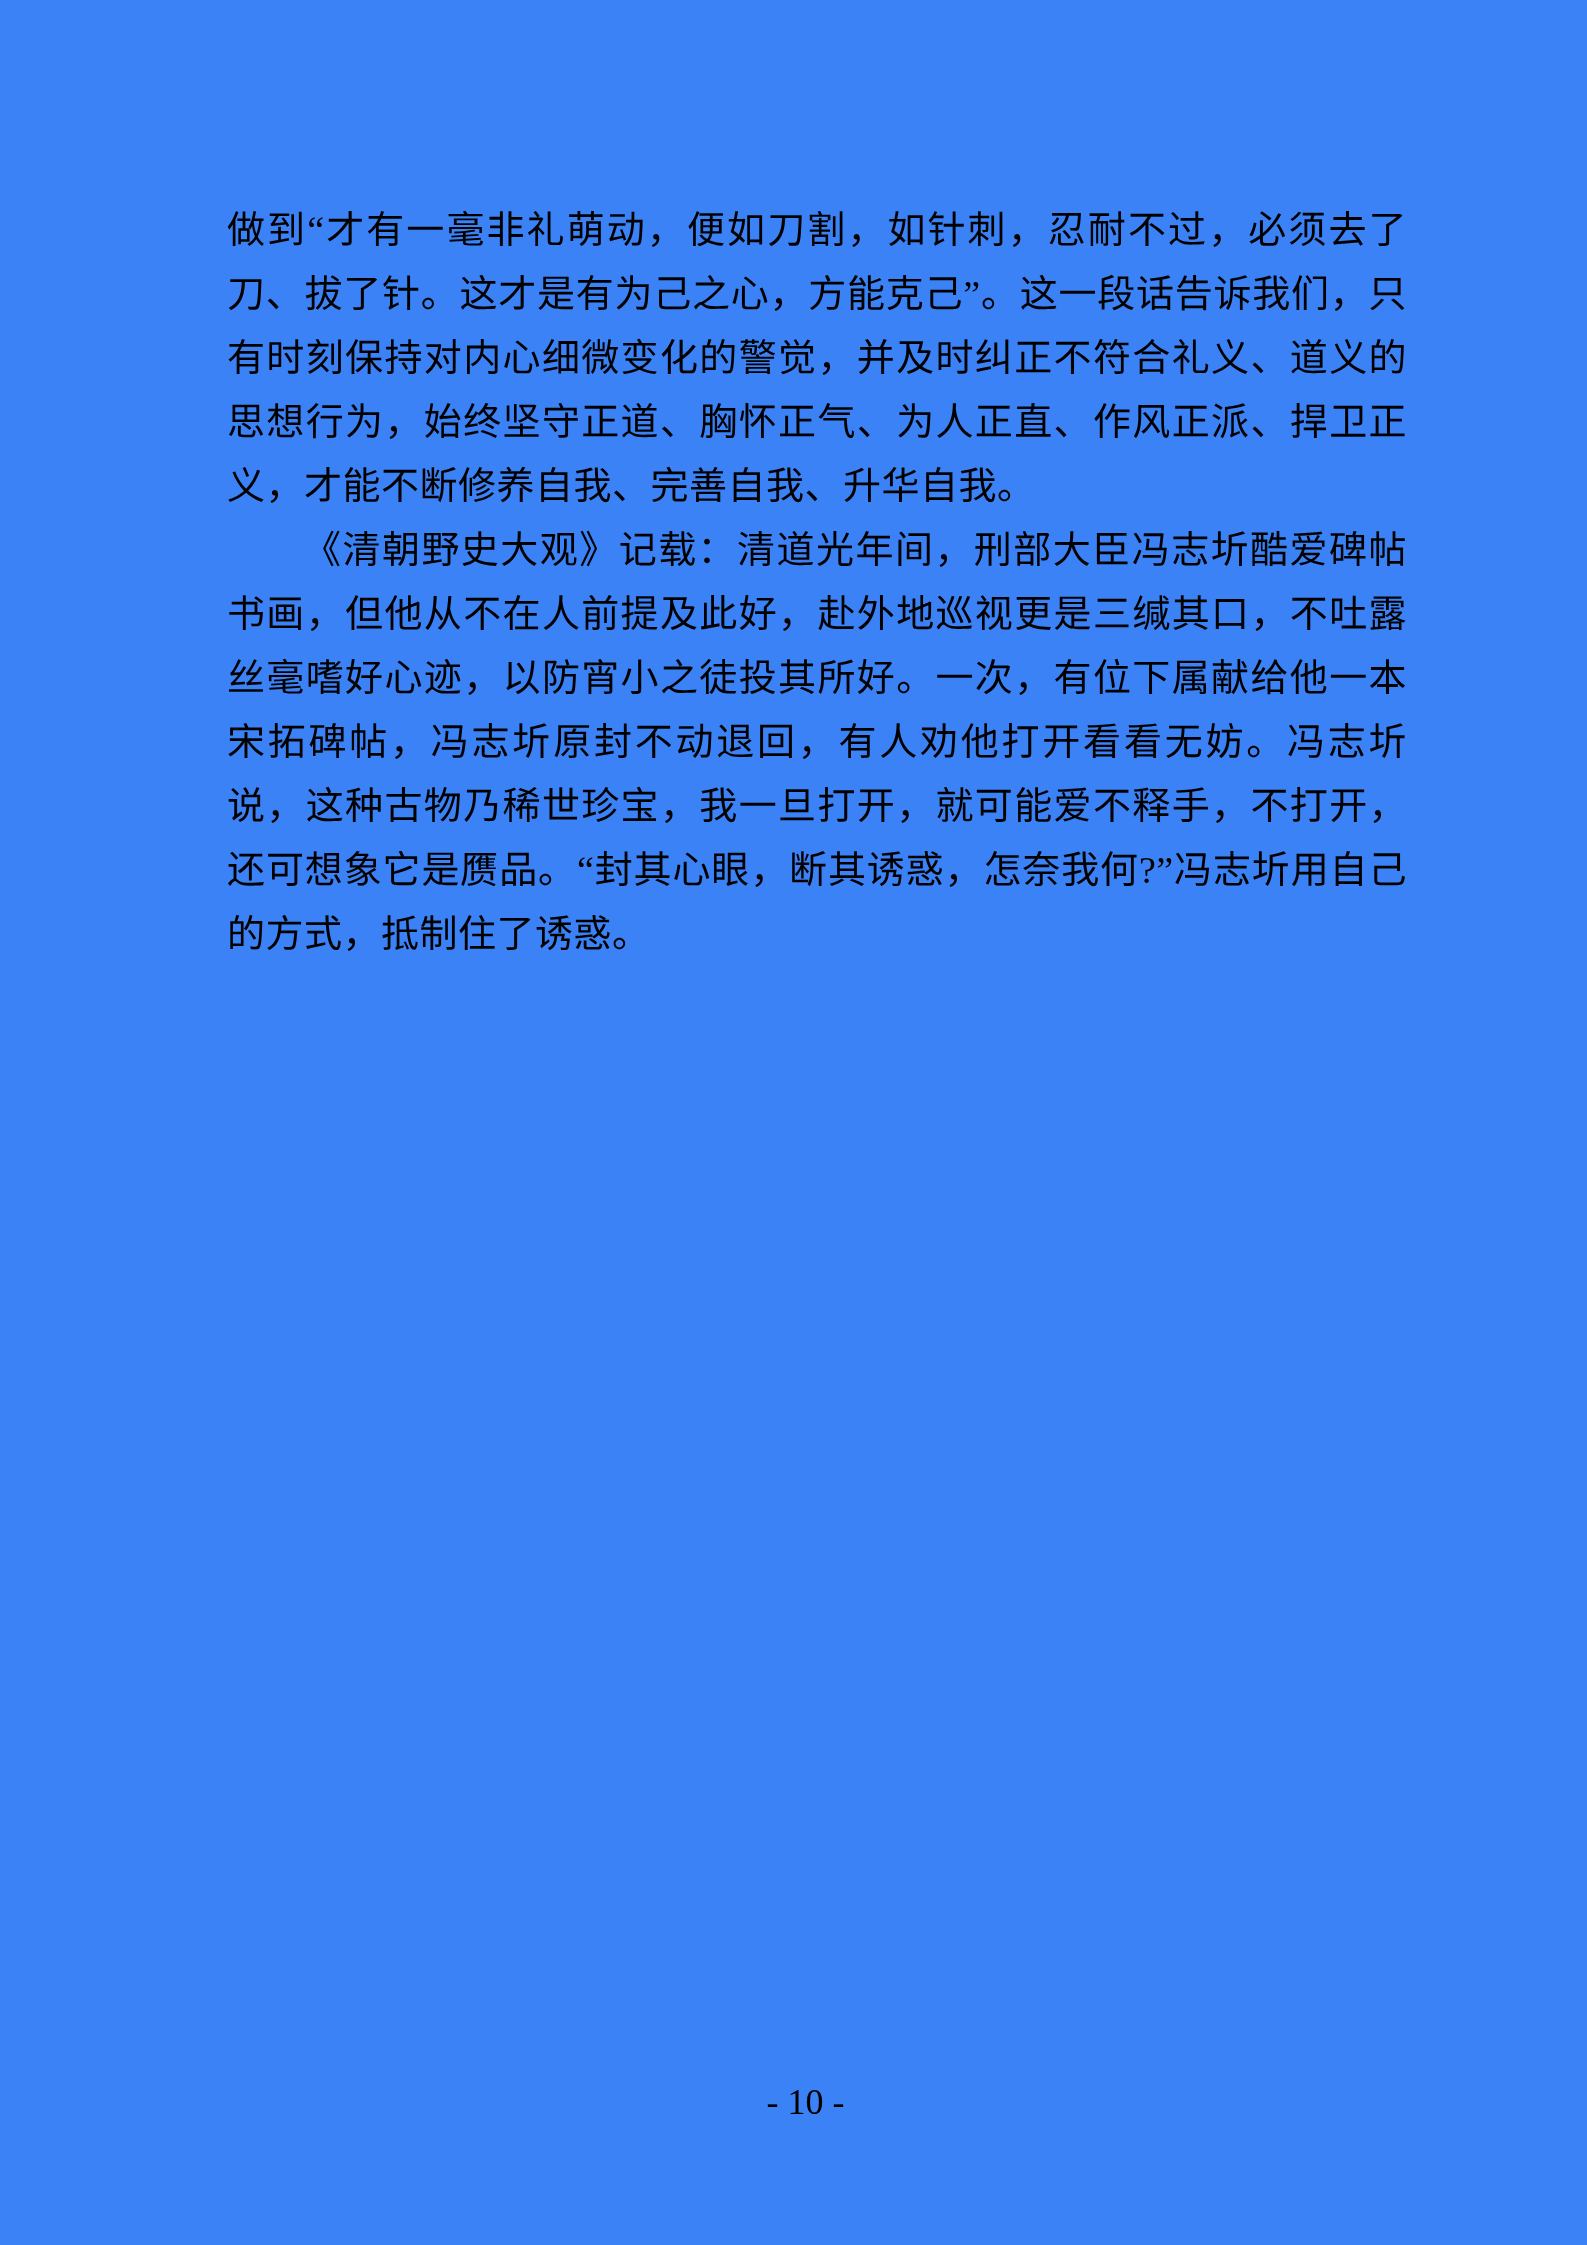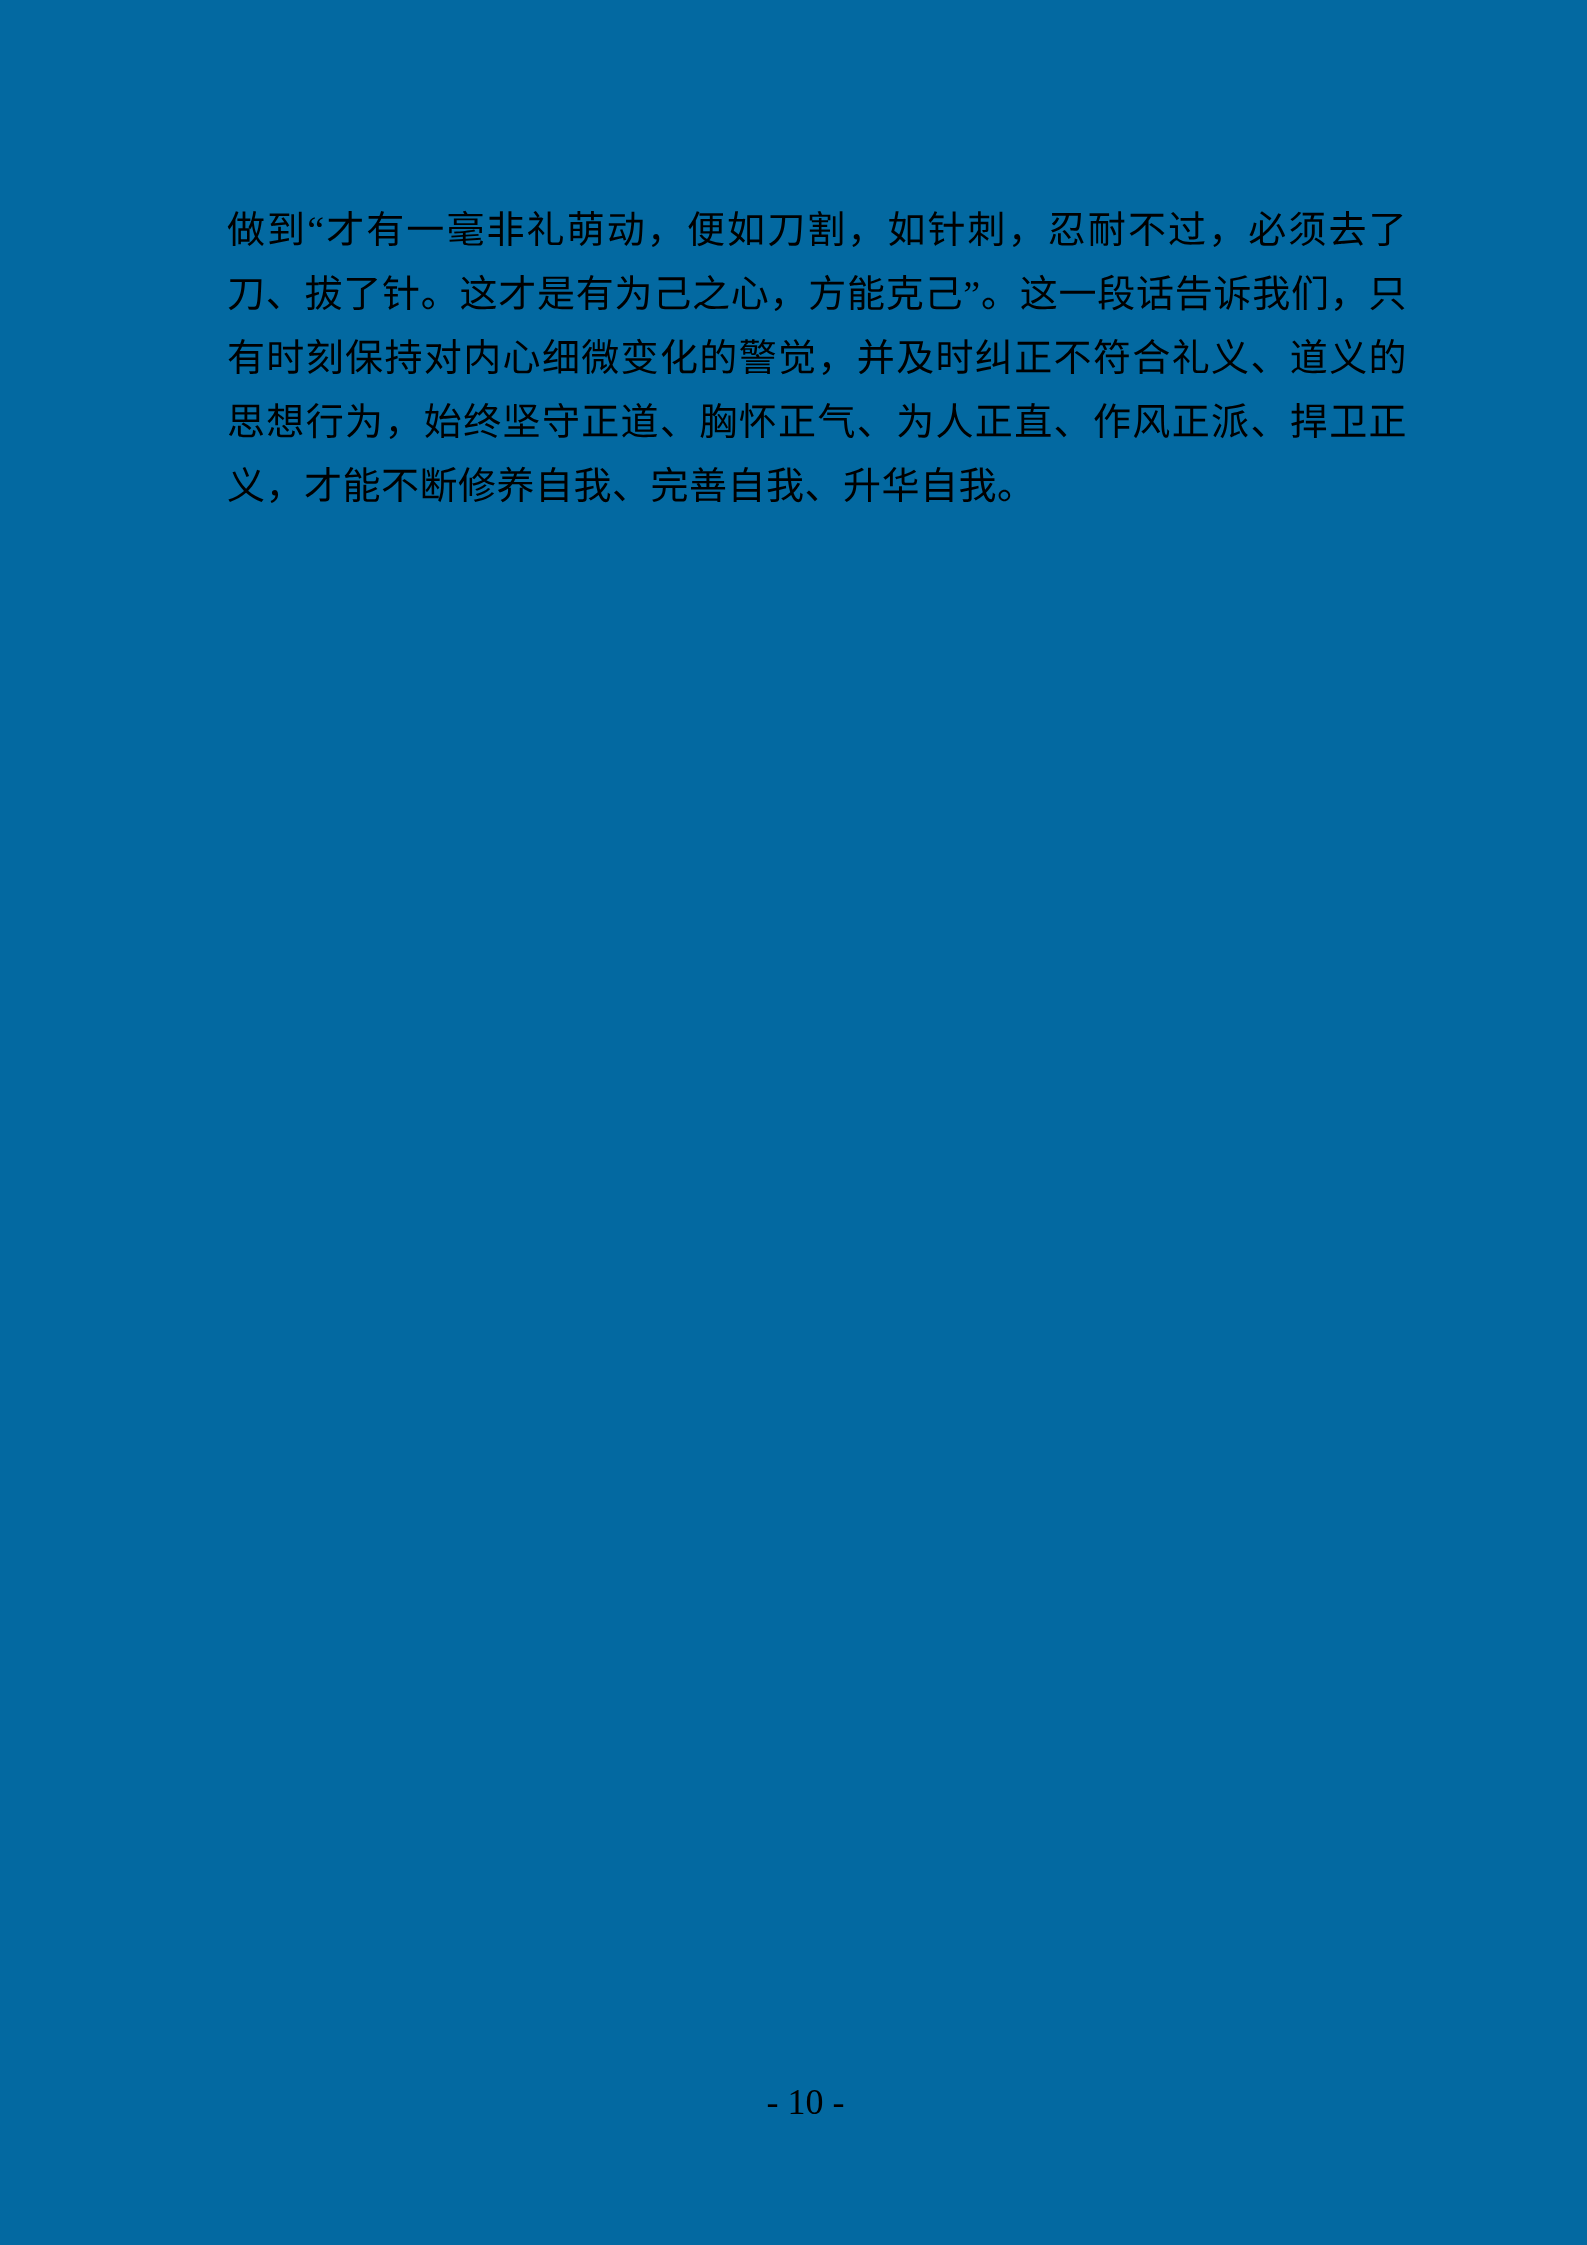--- a/index.html
+++ b/index.html
@@ -13,21 +13,21 @@
     position: relative;
     font-family: "Liberation Serif", "DejaVu Serif", serif;
     color: #000000;
   }
   .sheet {
     position: absolute;
     left: 0;
     top: 0;
     width: 1587px;
     height: 2245px;
-    background: #0369a1;
+    background: #3b82f6;
     overflow: hidden;
   }
   .body-text {
     position: absolute;
     left: 227px;
     top: 198px;
     width: 1180px;
     font-size: 38px;
     line-height: 64px;
     text-align: justify;
@@ -54,18 +54,19 @@
     font-family: "Liberation Serif", "DejaVu Serif", serif;
     color: #000000;
   }
 </style>
 </head>
 <body>
 
 <div class="sheet">
   <div class="body-text">
     <p class="continuation">做到“才有一毫非礼萌动，便如刀割，如针刺，忍耐不过，必须去了刀、拔了针。这才是有为己之心，方能克己”。这一段话告诉我们，只有时刻保持对内心细微变化的警觉，并及时纠正不符合礼义、道义的思想行为，始终坚守正道、胸怀正气、为人正直、作风正派、捍卫正义，才能不断修养自我、完善自我、升华自我。</p>
+    <p>《清朝野史大观》记载：清道光年间，刑部大臣冯志圻酷爱碑帖书画，但他从不在人前提及此好，赴外地巡视更是三缄其口，不吐露丝毫嗜好心迹，以防宵小之徒投其所好。一次，有位下属献给他一本宋拓碑帖，冯志圻原封不动退回，有人劝他打开看看无妨。冯志圻说，这种古物乃稀世珍宝，我一旦打开，就可能爱不释手，不打开，还可想象它是赝品。“封其心眼，断其诱惑，怎奈我何?”冯志圻用自己的方式，抵制住了诱惑。</p>
   </div>
 
   <div class="page-footer">
     <span>- 10 -</span>
   </div>
 </div>
 
 </body></html>

